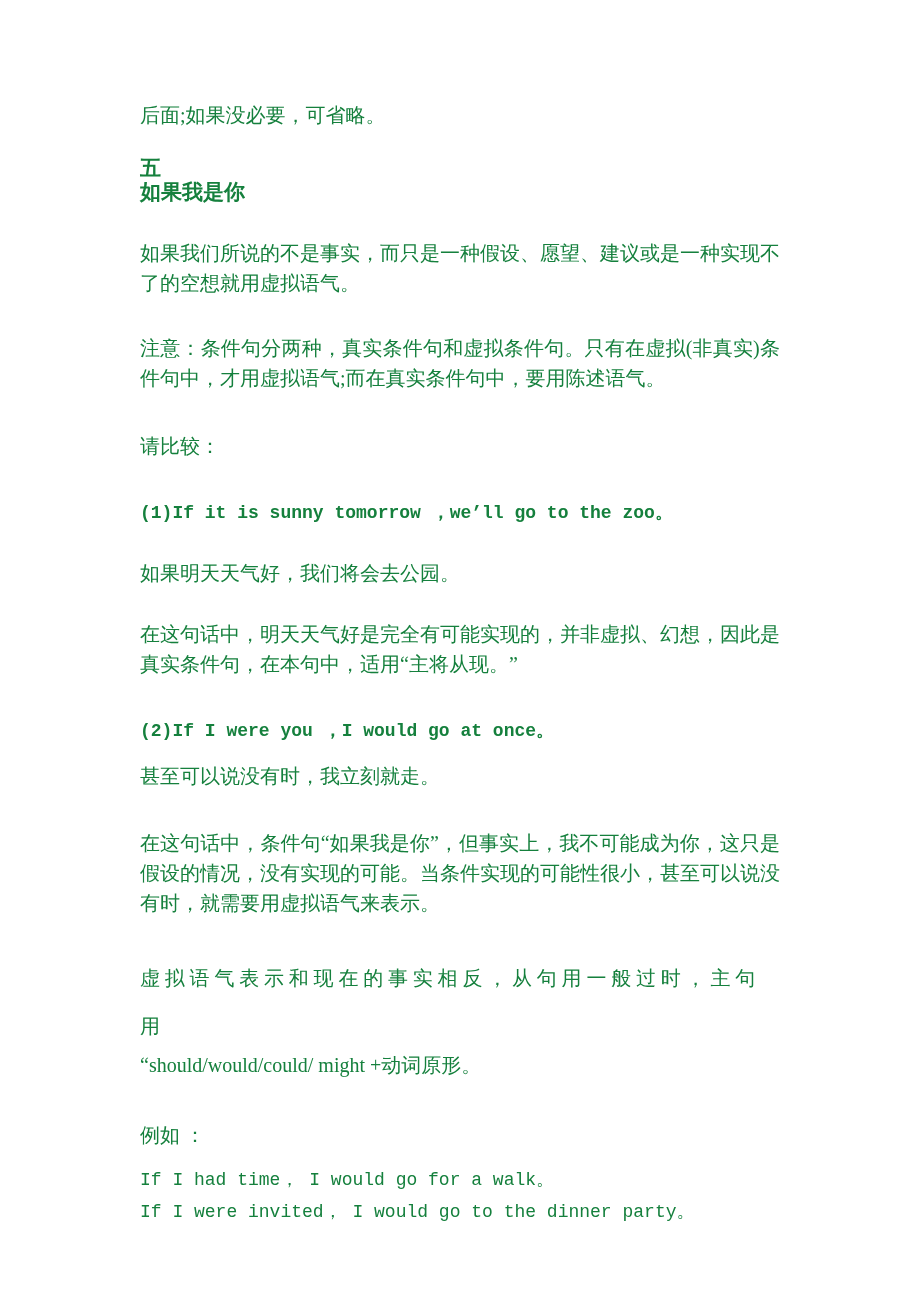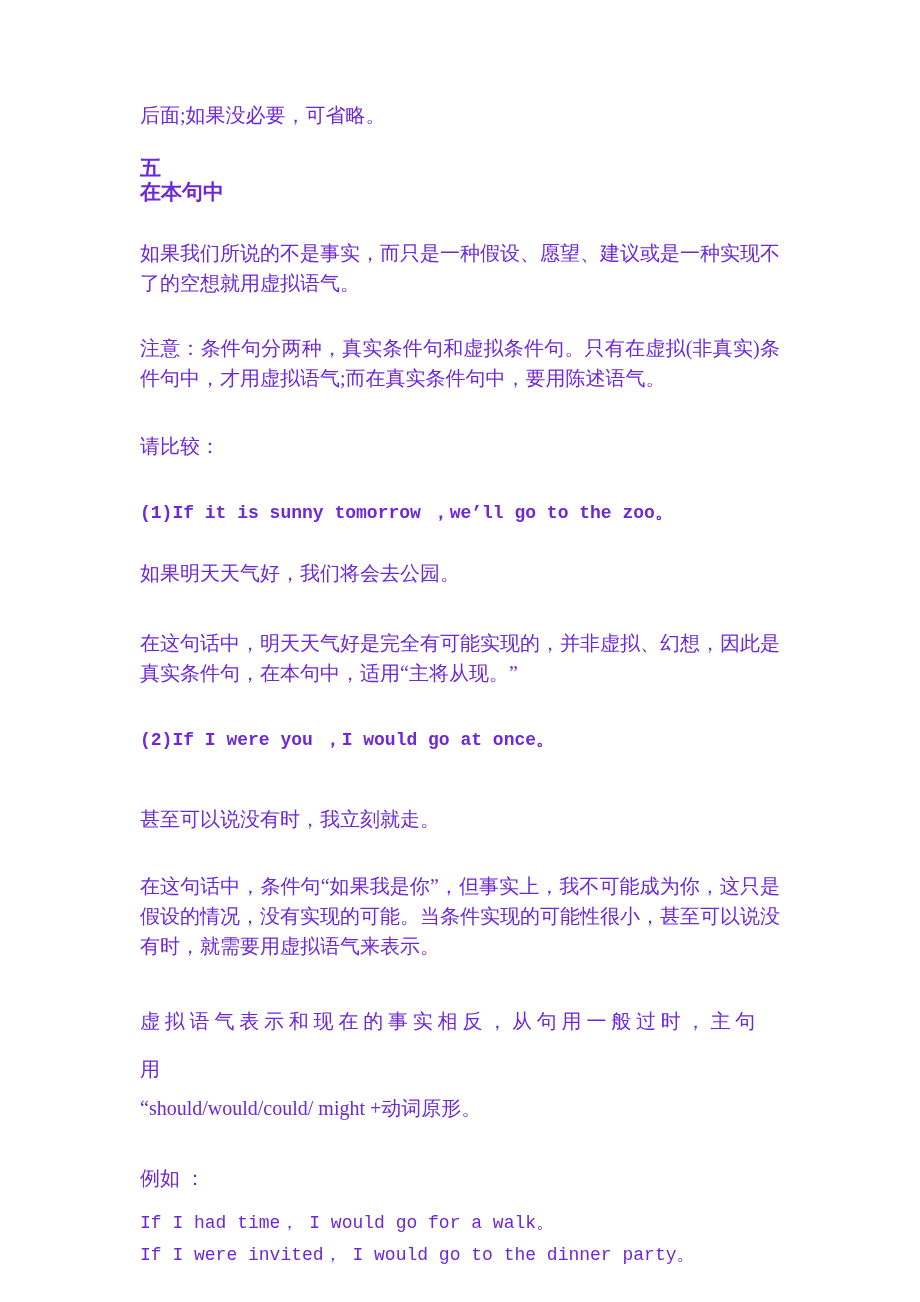--- a/index.html
+++ b/index.html
@@ -10,21 +10,21 @@
   body {
     width: 920px;
     height: 1302px;
     overflow: hidden;
   }
   .page {
     box-sizing: border-box;
     width: 920px;
     height: 1302px;
     padding: 100px 140px 0 140px;
-    color: #6d28d9;
+    color: #15803d;
     font-family: "Liberation Serif", "DejaVu Serif", serif;
     font-size: 20px;
   }
   .page p, .page div.line { margin: 0; }
   .t    { line-height: 30px; }
   .just { text-align: justify; text-justify: inter-ideograph; }
   .heading div {
     line-height: 24px;
     font-size: 21px;
     font-weight: bold;
@@ -42,36 +42,36 @@
 </style>
 </head>
 <body>
 
 <div class="page">
 
   <p class="t" style="margin-bottom:26px">后面;如果没必要，可省略。</p>
 
   <div class="heading" style="margin-bottom:34px">
     <div class="line">五</div>
-    <div class="line">在本句中</div>
+    <div class="line">如果我是你</div>
   </div>
 
   <p class="t just" style="margin-bottom:35px">如果我们所说的不是事实，而只是一种假设、愿望、建议或是一种实现不了的空想就用虚拟语气。</p>
 
   <p class="t just" style="margin-bottom:38px">注意：条件句分两种，真实条件句和虚拟条件句。只有在虚拟(非真实)条件句中，才用虚拟语气;而在真实条件句中，要用陈述语气。</p>
 
   <p class="t" style="margin-bottom:37px">请比较：</p>
 
   <p class="mono b" style="margin-bottom:30px">(1)If it is sunny tomorrow ，we’ll go to the zoo。</p>
 
-  <p class="t" style="margin-bottom:40px">如果明天天气好，我们将会去公园。</p>
+  <p class="t" style="margin-bottom:31px">如果明天天气好，我们将会去公园。</p>
 
   <p class="t just" style="margin-bottom:37px">在这句话中，明天天气好是完全有可能实现的，并非虚拟、幻想，因此是真实条件句，在本句中，适用“主将从现。”</p>
 
-  <p class="mono b" style="margin-bottom:49px">(2)If I were you ，I would go at once。</p>
+  <p class="mono b" style="margin-bottom:15px">(2)If I were you ，I would go at once。</p>
 
   <p class="t" style="margin-bottom:37px">甚至可以说没有时，我立刻就走。</p>
 
   <p class="t just" style="margin-bottom:36px">在这句话中，条件句“如果我是你”，但事实上，我不可能成为你，这只是假设的情况，没有实现的可能。当条件实现的可能性很小，甚至可以说没有时，就需要用虚拟语气来表示。</p>
 
   <div style="margin-bottom:40px">
     <div class="line spread">虚拟语气表示和现在的事实相反，从句用一般过时，主句用</div>
     <div class="line t rule-l2">“should/would/could/ might +动词原形。</div>
   </div>
 

